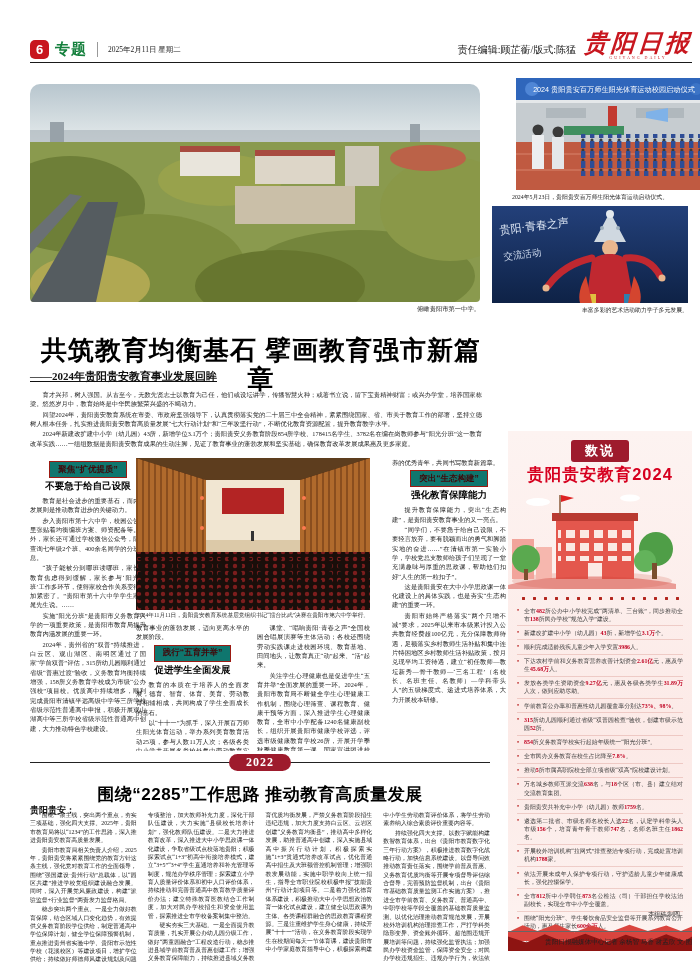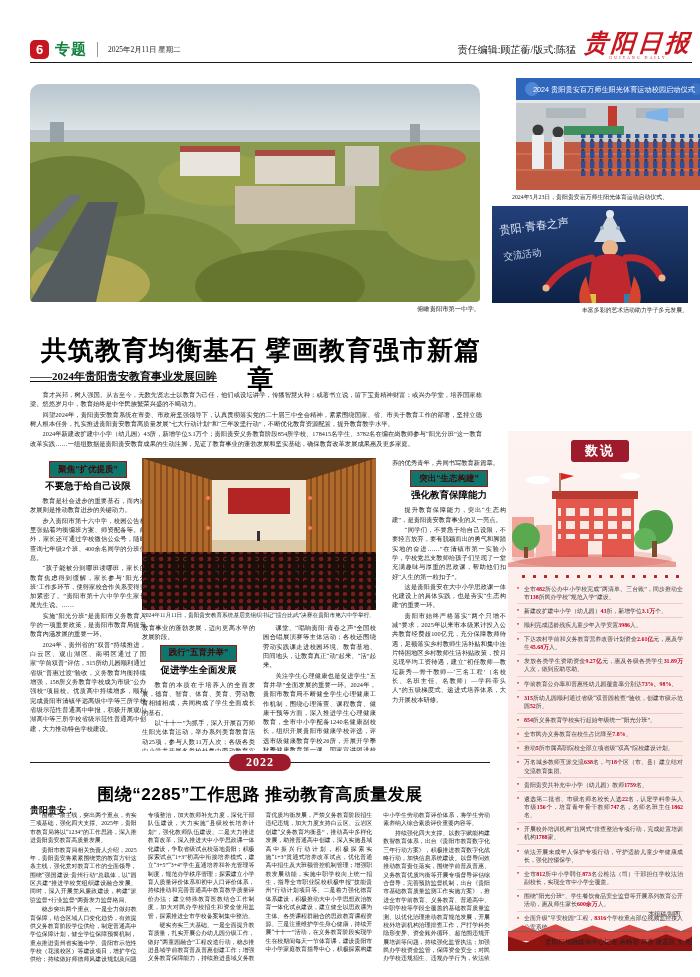--- a/index.html
+++ b/index.html
@@ -31,21 +31,21 @@
   .headline{position:absolute;left:30px;top:336px;width:462px;text-align:center;
             font:900 26px/1.1 "Liberation Sans",sans-serif;color:#000;letter-spacing:1px;}
   .deck{position:absolute;left:30px;top:369px;width:462px;text-align:left;
         font:bold 11px "Liberation Serif",serif;color:#111;text-decoration:underline;}
   .lead-paras{position:absolute;left:30px;top:390px;width:452px;height:66px;overflow:hidden;}
   .lead-paras p{margin:0;font-size:6.9px;line-height:1.5;text-indent:2em;text-align:justify;}
   
   .bodytxt p{margin:0 0 1px;font-size:6.3px;line-height:1.48;text-indent:2em;text-align:justify;color:#1c1c1c;}
   .cont{text-indent:0 !important;}
   .col1{position:absolute;left:30px;top:458px;width:116px;height:298px;overflow:hidden;}
-  .colmid{position:absolute;left:142px;top:458px;width:234px;height:298px;overflow:hidden;}
+  .colmid{position:absolute;left:136px;top:458px;width:234px;height:298px;overflow:hidden;}
   .ph-mid{position:relative;width:234px;height:152px;}
   .cap-mid{position:static;display:block;text-align:center;font-size:5.7px;margin-top:2px;color:#222;}
   .midcols{display:flex;gap:8px;margin-top:3px;}
   .subcol{width:113px;height:128px;overflow:hidden;}
   .col3{position:absolute;left:392px;top:458px;width:114px;height:298px;overflow:hidden;}
   .tagbox{display:block;width:max-content;margin:3px auto 2px;background:#0f766e;color:#40090b;
           border:1px solid #9c1a12;padding:1.5px 8px;font:bold 8.5px "Liberation Sans",sans-serif;}
   .subhead{text-align:center;font:bold 9.5px "Liberation Sans",sans-serif;color:#000;margin:1px 0 3px;}
   
   .sidebar{position:absolute;left:508px;top:388px;width:184px;height:520px;overflow:hidden;
@@ -272,20 +272,21 @@
     <div>
         <p>提升教育保障能力，突出“生态构建”，是贵阳贵安教育事业的又一亮点。</p>
         <p>“同学们，不要急于给自己设限，不要轻言放弃，要有脱颖而出的勇气和脚踏实地的奋进……”在清镇市第一实验小学，学校党总支教师给孩子们呈现了一堂充满趣味与厚重的思政课，帮助他们扣好“人生的第一粒扣子”。</p>
         <p>这是贵阳贵安在大中小学思政课一体化建设上的具体实践，也是夯实“生态构建”的重要一环。</p>
         <p>贵阳市始终严格落实“两个只增不减”要求，2025年以来市本级累计投入公共教育经费超100亿元，充分保障教师待遇，足额落实乡村教师生活补贴和集中连片特困地区乡村教师生活补贴政策，按月兑现平均工资待遇，建立“初任教师—教坛新秀—骨干教师—‘三名工程’（名校长、名班主任、名教师）—学科带头人”的五级梯度式、递进式培养体系，大力开展校本研修。</p>
       </div>
   </div>
 
   <div class="sidebar">
     <div class="sb-tag">数说</div>
+    <div class="sb-title">贵阳贵安教育2024</div>
     <svg class="sb-illus" viewBox="0 0 168 100">
       <defs>
           <pattern id="win" width="14" height="13" patternUnits="userSpaceOnUse">
         <rect x="2" y="2" width="9" height="8" fill="#fbe9e4"></rect>
           </pattern>
         </defs>
       <ellipse cx="84" cy="92" rx="80" ry="9" fill="#f3cfc9"></ellipse>
       <ellipse cx="30" cy="13" rx="12" ry="4" fill="#ffffff"></ellipse>
         <ellipse cx="122" cy="9" rx="10" ry="3.5" fill="#ffffff"></ellipse>
       <rect x="4" y="50" width="22" height="40" fill="#f2a49b"></rect>

